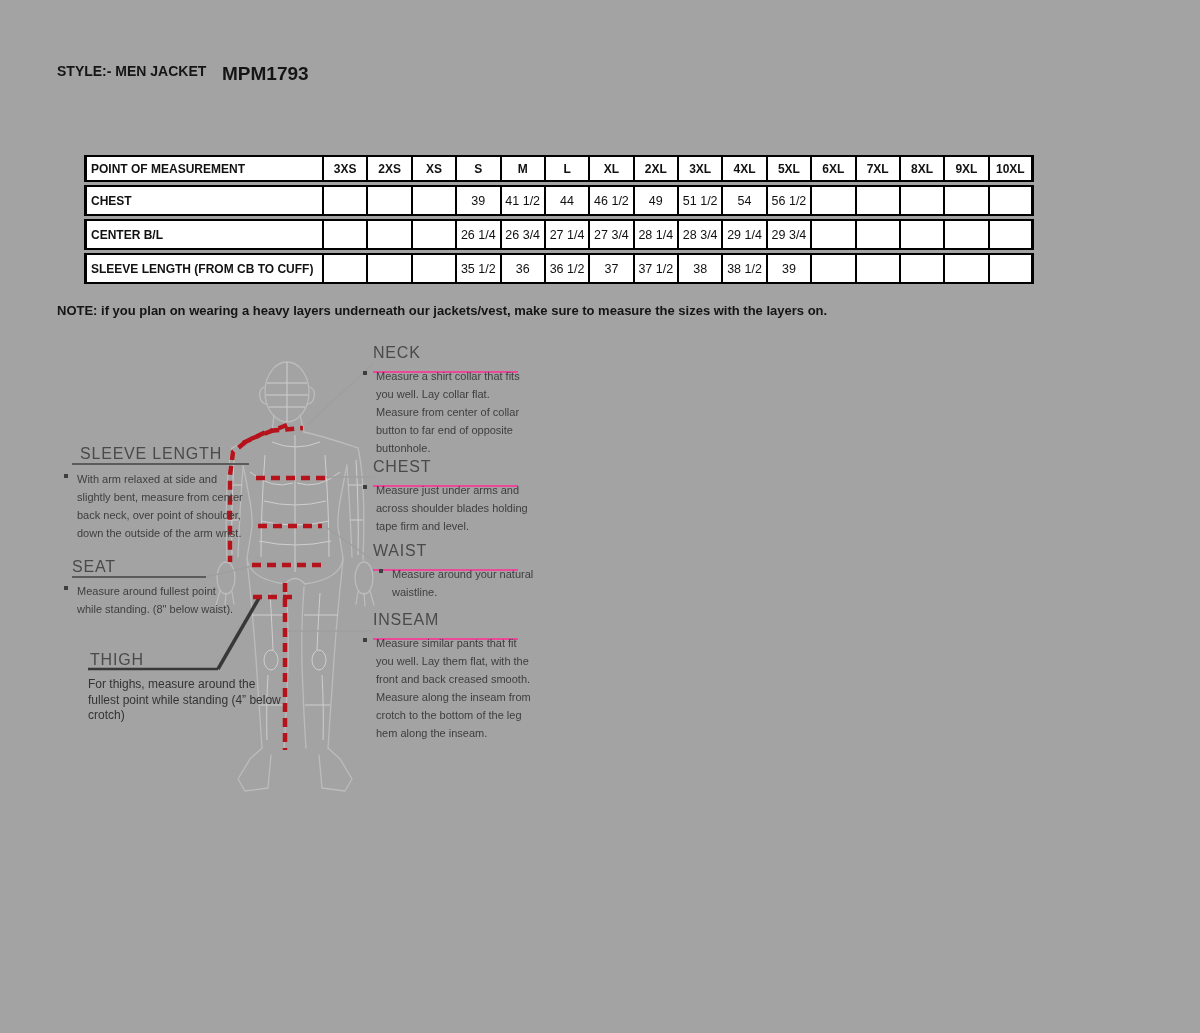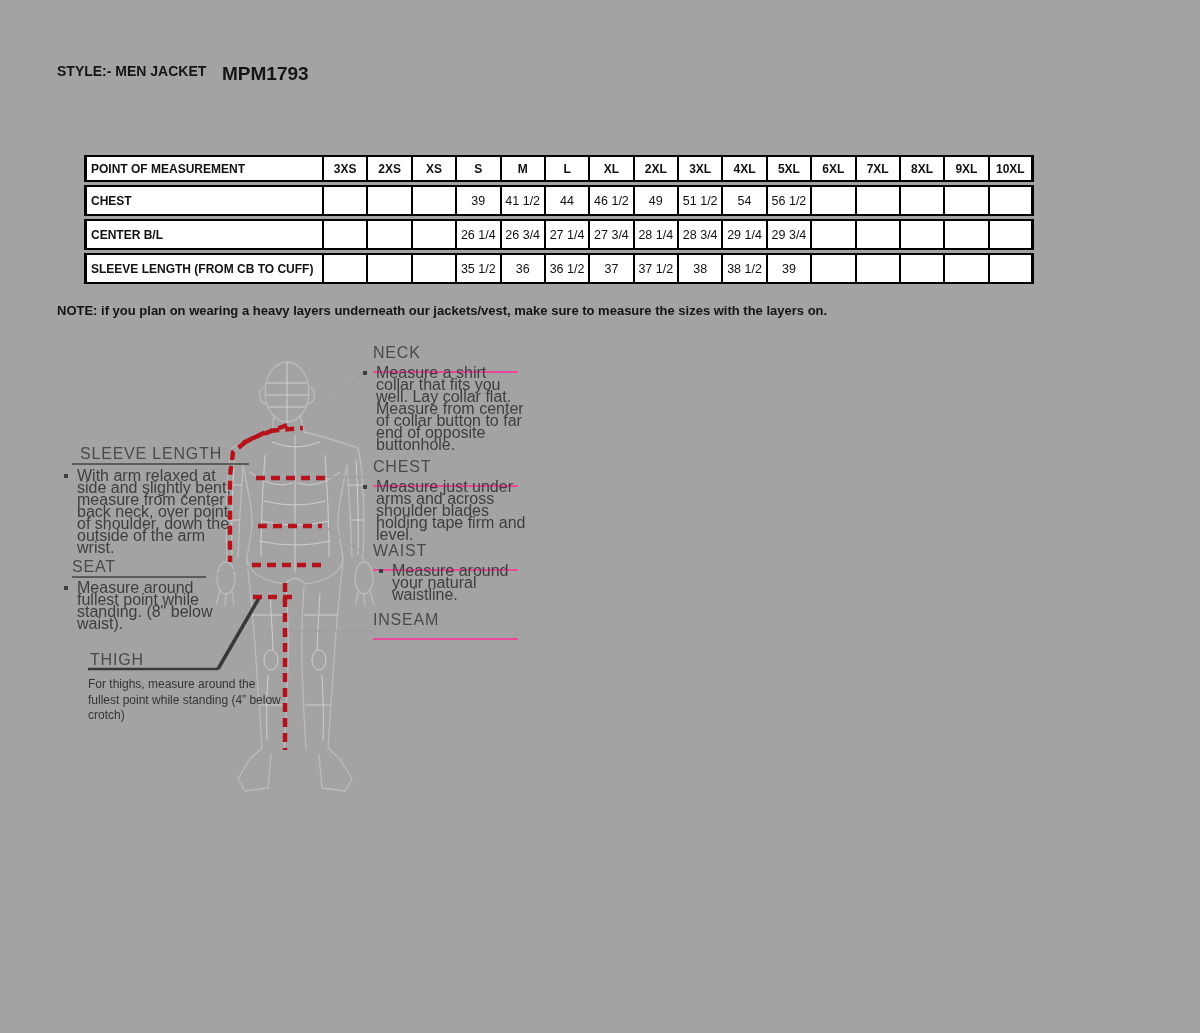--- a/index.html
+++ b/index.html
@@ -23,21 +23,21 @@
   .size-table th:first-child, .size-table td:first-child {
       border-left:3px solid #000; text-align:left; padding-left:4px; font-weight:bold; font-size:12px; }
   .size-table th:last-child, .size-table td:last-child { border-right:3px solid #000; }
 
   
   .note { position:absolute; left:57px; top:303px; font-size:13px; font-weight:bold; color:#151515; }
 
   
   .dlabel { position:absolute; font-size:16px; letter-spacing:0.8px; color:#4a4a4a; }
   .right-label { width:145px; padding-bottom:9px; border-bottom:2px solid #ec4899; }
-  .desc { position:absolute; font-size:16px; line-height:12px; color:#3e3e3e; }
+  .desc { position:absolute; font-size:11px; line-height:18px; color:#3e3e3e; }
   .bullet { position:absolute; left:-13px; top:4px; width:4px; height:4px; background:#3e3e3e; }
   .thigh-desc { font-size:12px; line-height:15.5px; color:#333; }
   .diagram-svg { position:absolute; left:40px; top:335px; }
 </style>
 </head>
 <body>
 
 <div class="page">
 
   <div class="title-style">STYLE:- MEN JACKET</div>
@@ -252,20 +252,24 @@
     <span>Measure just under arms and across shoulder blades holding tape firm and level.</span>
   </div>
 
   <div class="dlabel right-label" style="left:373px; top:542px;">WAIST</div>
   <div class="desc" style="left:392px; top:565px; width:150px;">
     <span class="bullet"></span>
     <span>Measure around your natural waistline.</span>
   </div>
 
   <div class="dlabel right-label" style="left:373px; top:611px;">INSEAM</div>
+  <div class="desc" style="left:376px; top:634px; width:158px;">
+    <span class="bullet"></span>
+    <span>Measure similar pants that fit you well. Lay them flat, with the front and back creased smooth. Measure along the inseam from crotch to the bottom of the leg hem along the inseam.</span>
+  </div>
 
   <div class="dlabel" style="left:80px; top:445px;text-align:right;">SLEEVE LENGTH</div>
   <div class="desc" style="left:77px; top:470px; width:168px;">
     <span class="bullet"></span>
     <span>With arm relaxed at side and slightly bent, measure from center back neck, over point of shoulder, down the outside of the arm wrist.</span>
   </div>
 
   <div class="dlabel" style="left:72px; top:558px;">SEAT</div>
   <div class="desc" style="left:77px; top:582px; width:160px;">
     <span class="bullet"></span>

